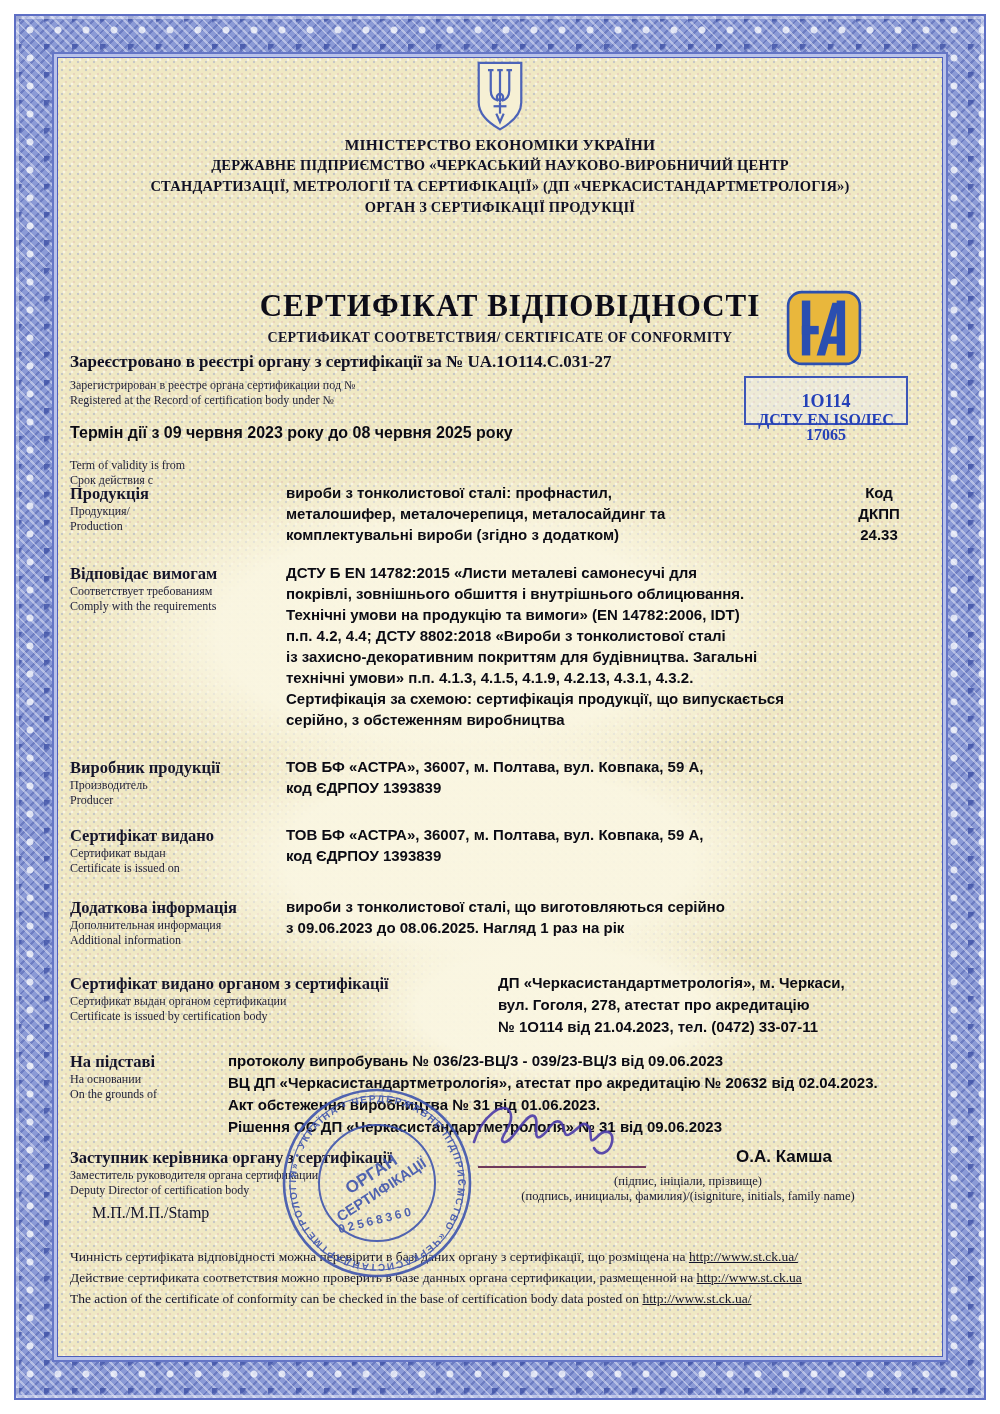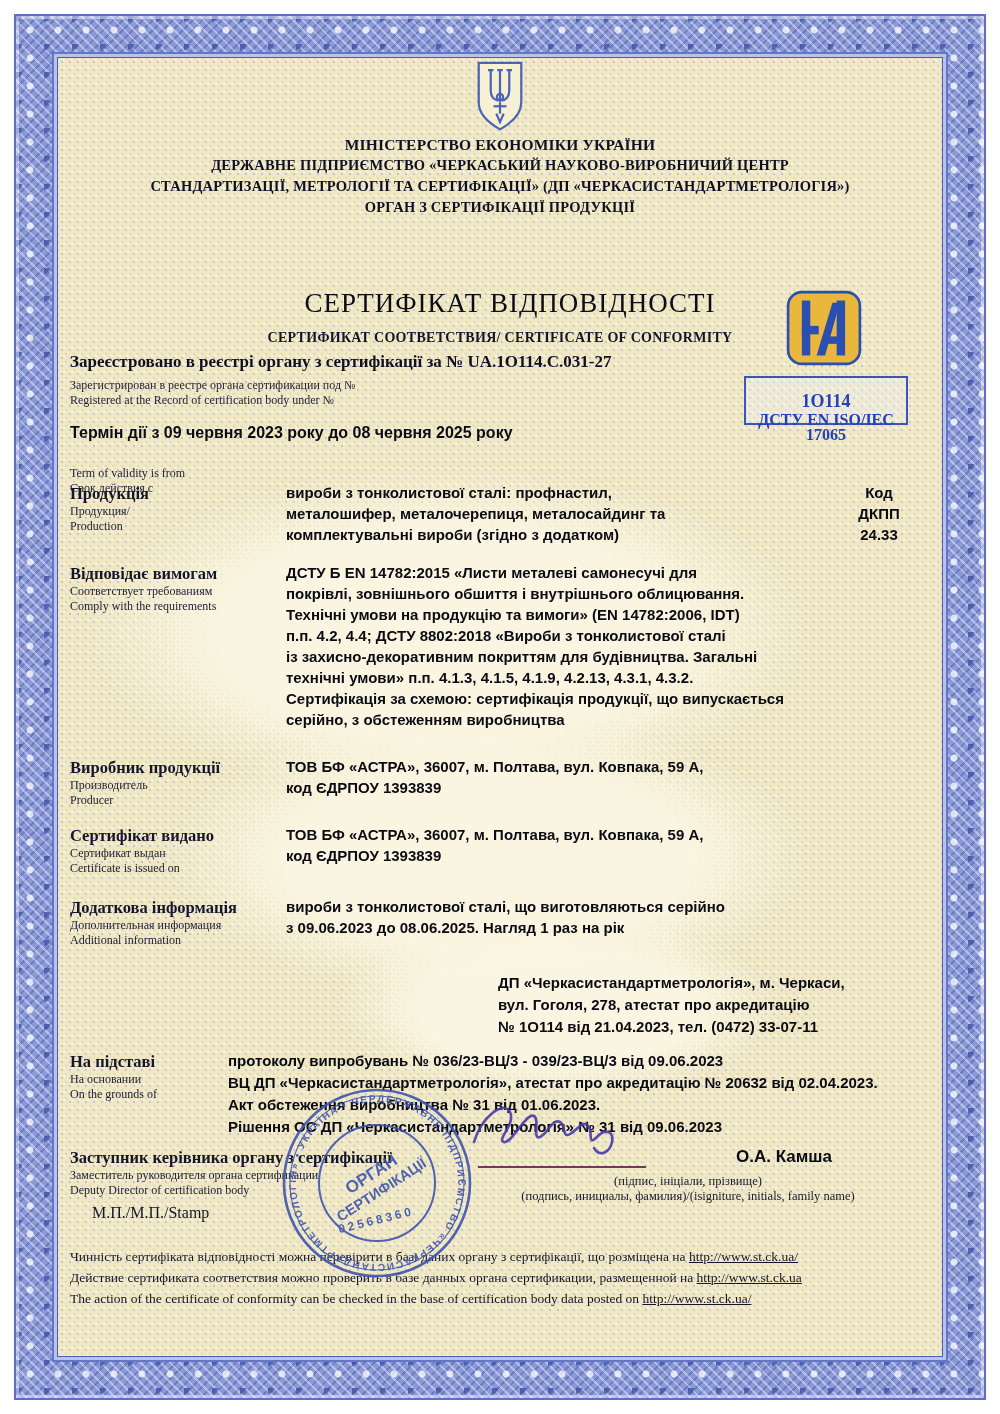--- a/index.html
+++ b/index.html
@@ -26,21 +26,21 @@
     background-position:0 0,4px 4px,2px 6px;
     border:1px solid #4d5fbb;
     box-shadow:0 0 0 3px #b9c2ea,0 0 0 5px #6576c6;}
   .abs{position:absolute;}
   .blob{position:absolute;z-index:0;pointer-events:none;
         background:radial-gradient(ellipse at center, rgba(250,246,226,.95) 0 45%, rgba(250,246,226,0) 72%);}
   .z{z-index:1;}
   .center{left:0;right:0;text-align:center;}
   .hline{font-weight:700;font-size:14.5px;line-height:21px;letter-spacing:.2px;color:#101024;}
   .hline1{font-size:15.5px;}
-  .title-main{font-weight:400;font-size:27px;letter-spacing:1px;color:#0d0d18;padding-left:20px;}
+  .title-main{font-weight:700;font-size:31px;letter-spacing:1px;color:#0d0d18;padding-left:20px;}
   .title-sub{font-weight:700;font-size:14px;letter-spacing:.3px;color:#15152a;}
   .lbl-ua{font-weight:700;font-size:16.5px;line-height:20px;color:#15152b;}
   .lbl-sub{font-size:12px;line-height:15px;color:#23233a;}
   .val{font-family:"Liberation Sans",sans-serif;font-weight:700;font-size:15px;line-height:21px;
        color:#0b0b14;white-space:pre-line;}
   .lh22{line-height:22px;}
   .reg-ua{font-weight:700;font-size:17px;color:#101022;}
   .validity-ua{font-family:"Liberation Sans",sans-serif;font-weight:700;font-size:16px;color:#0b0b14;}
   .acc-box{border:2px solid #3c55b8;text-align:center;color:#2440b8;background:rgba(236,238,250,.35);}
   .acc-num{font-weight:700;font-size:18px;line-height:22px;padding-top:12px;}
@@ -106,21 +106,21 @@
       <div class="acc-std">ДСТУ EN ISO/ІЕС 17065</div>
     </div>
 
     <div class="abs z" style="left:12px;top:294px;width:660px;">
       <div class="reg-ua" style="margin-bottom:6px;">Зареєстровано в реєстрі органу з сертифікації за № UA.1О114.С.031-27</div>
       <div class="lbl-sub">Зарегистрирован в реестре органа сертификации под №</div>
       <div class="lbl-sub">Registered at the Record of certification body under №</div>
     </div>
 
     <div class="abs z" style="left:12px;top:366px;width:660px;">
-      <div class="validity-ua" style="margin-bottom:24px;">Термін дії з 09 червня 2023 року  до  08 червня 2025 року</div>
+      <div class="validity-ua" style="margin-bottom:16px;">Термін дії з 09 червня 2023 року  до  08 червня 2025 року</div>
       <div class="lbl-sub">Term of validity is from</div>
       <div class="lbl-sub">Срок действия с</div>
     </div>
 
     <div class="abs z" style="left:12px;top:426px;width:205px;">
       <div class="lbl-ua">Продукція</div>
       <div class="lbl-sub">Продукция/</div>
       <div class="lbl-sub">Production</div>
     </div>
     <div class="abs z val" style="left:228px;top:424px;width:560px;">вироби з тонколистової сталі: профнастил,
@@ -161,20 +161,25 @@
 код ЄДРПОУ 1393839</div>
 
     <div class="abs z" style="left:12px;top:840px;width:210px;">
       <div class="lbl-ua">Додаткова інформація</div>
       <div class="lbl-sub">Дополнительная информация</div>
       <div class="lbl-sub">Additional information</div>
     </div>
     <div class="abs z val" style="left:228px;top:838px;width:620px;">вироби з тонколистової сталі, що виготовляються серійно
 з 09.06.2023 до 08.06.2025. Нагляд 1 раз на рік</div>
 
+    <div class="abs z" style="left:12px;top:916px;width:420px;">
+      <div class="lbl-ua">Сертифікат видано органом з сертифікації</div>
+      <div class="lbl-sub">Сертификат выдан органом сертификации</div>
+      <div class="lbl-sub">Certificate is issued by certification body</div>
+    </div>
     <div class="abs z val lh22" style="left:440px;top:914px;width:440px;">ДП «Черкасистандартметрологія», м. Черкаси,
 вул. Гоголя, 278, атестат про акредитацію
 № 1О114 від 21.04.2023, тел. (0472) 33-07-11</div>
 
     <div class="abs z" style="left:12px;top:994px;width:150px;">
       <div class="lbl-ua">На підставі</div>
       <div class="lbl-sub">На основании</div>
       <div class="lbl-sub">On the grounds of</div>
     </div>
     <div class="abs z val lh22" style="left:170px;top:992px;width:714px;">протоколу випробувань № 036/23-ВЦ/3 - 039/23-ВЦ/3 від 09.06.2023

